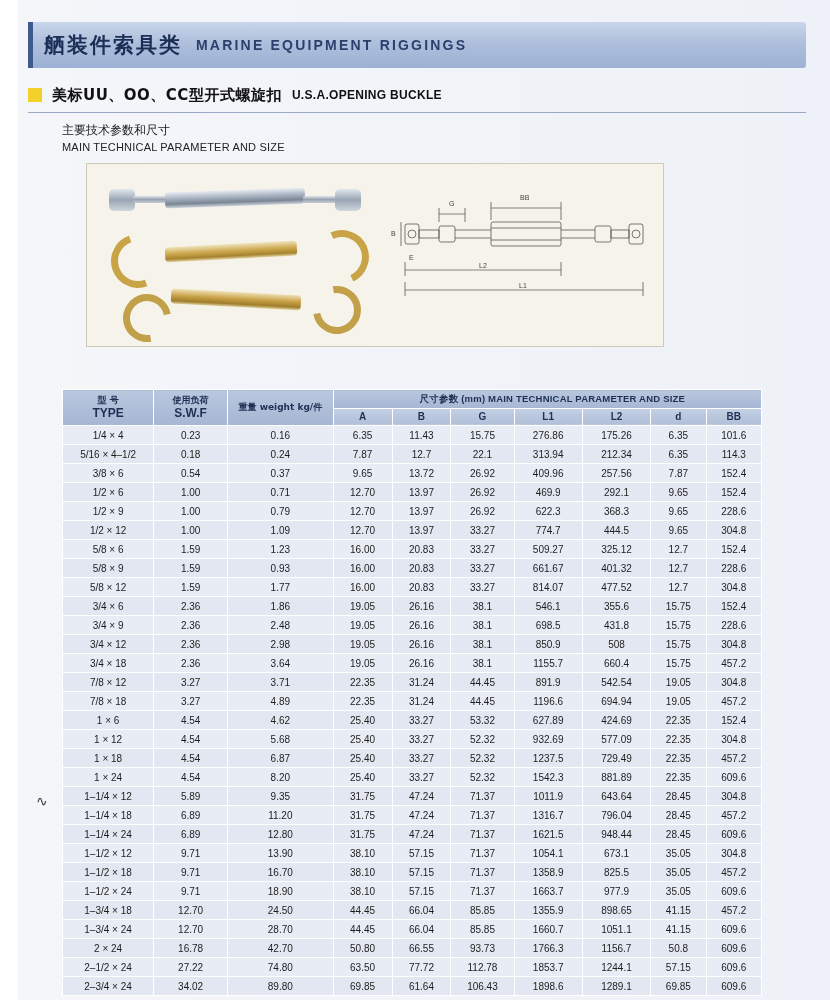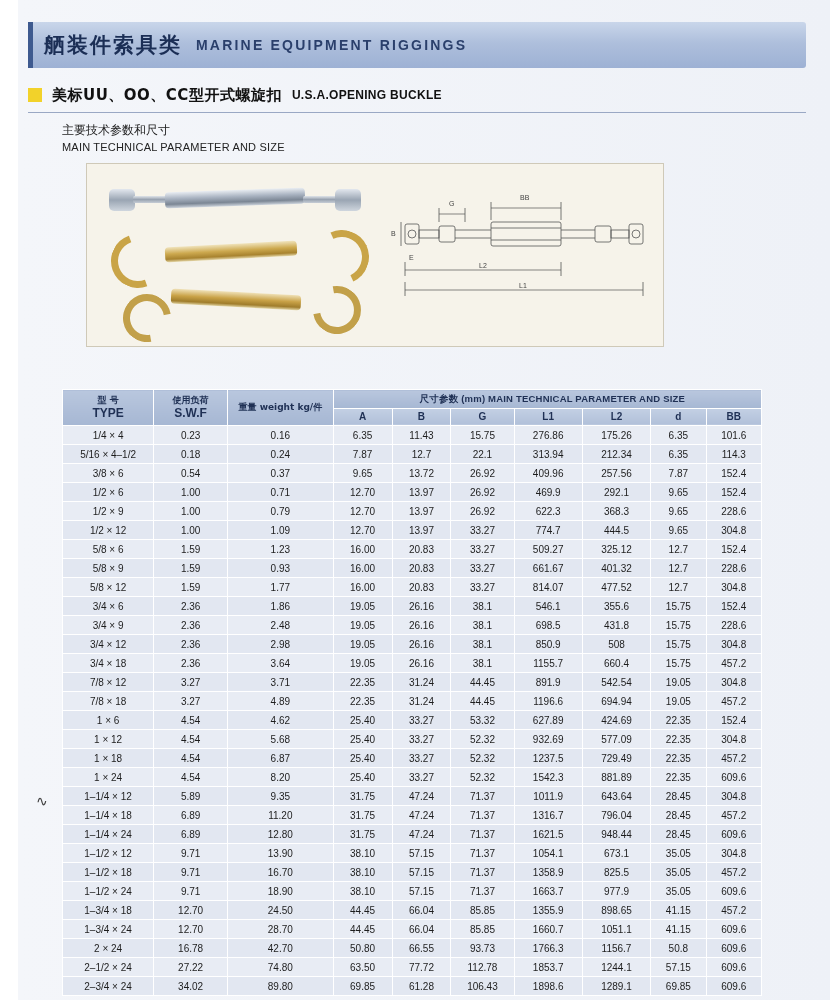--- a/index.html
+++ b/index.html
@@ -789,21 +789,21 @@
             <td>1853.7</td>
             <td>1244.1</td>
             <td>57.15</td>
             <td>609.6</td>
           </tr>
           <tr>
             <td class="type">2–3/4 × 24</td>
             <td>34.02</td>
             <td>89.80</td>
             <td>69.85</td>
-            <td>61.28</td>
+            <td>61.64</td>
             <td>106.43</td>
             <td>1898.6</td>
             <td>1289.1</td>
             <td>69.85</td>
             <td>609.6</td>
           </tr>
         </tbody>
     </table>
   </div>
 

